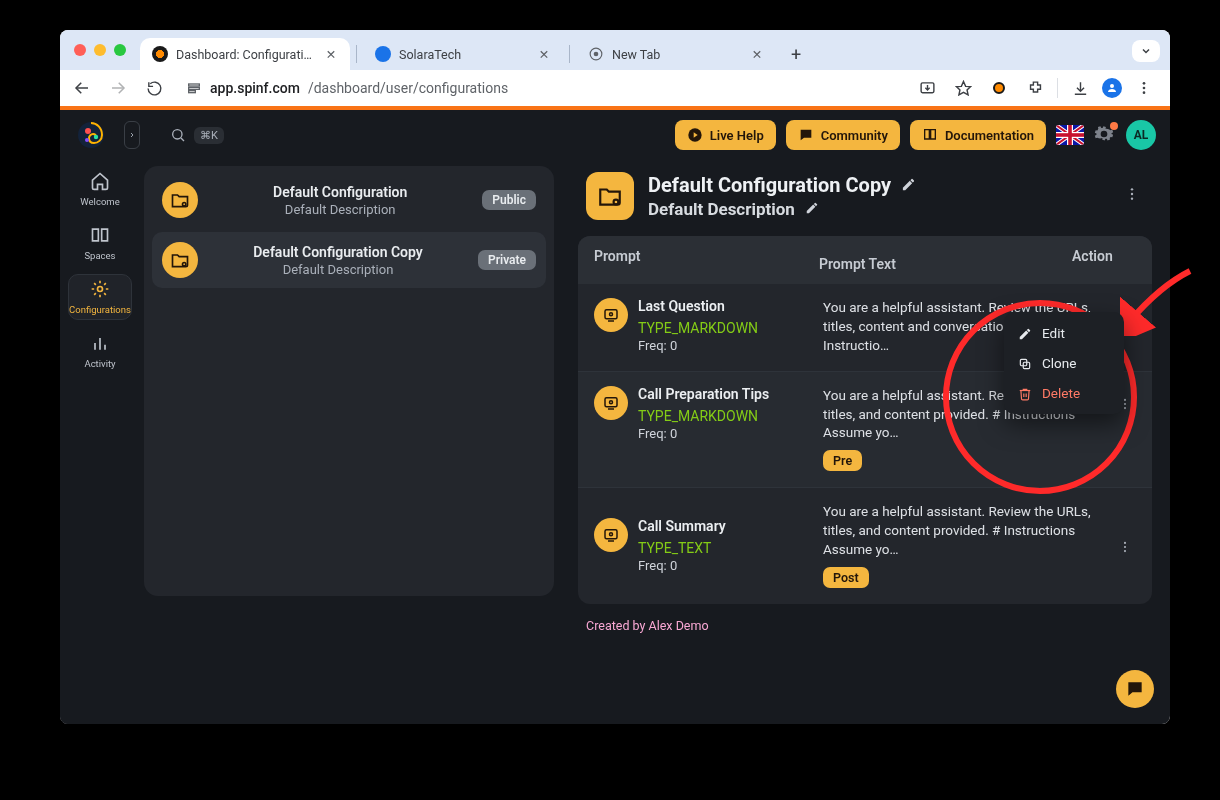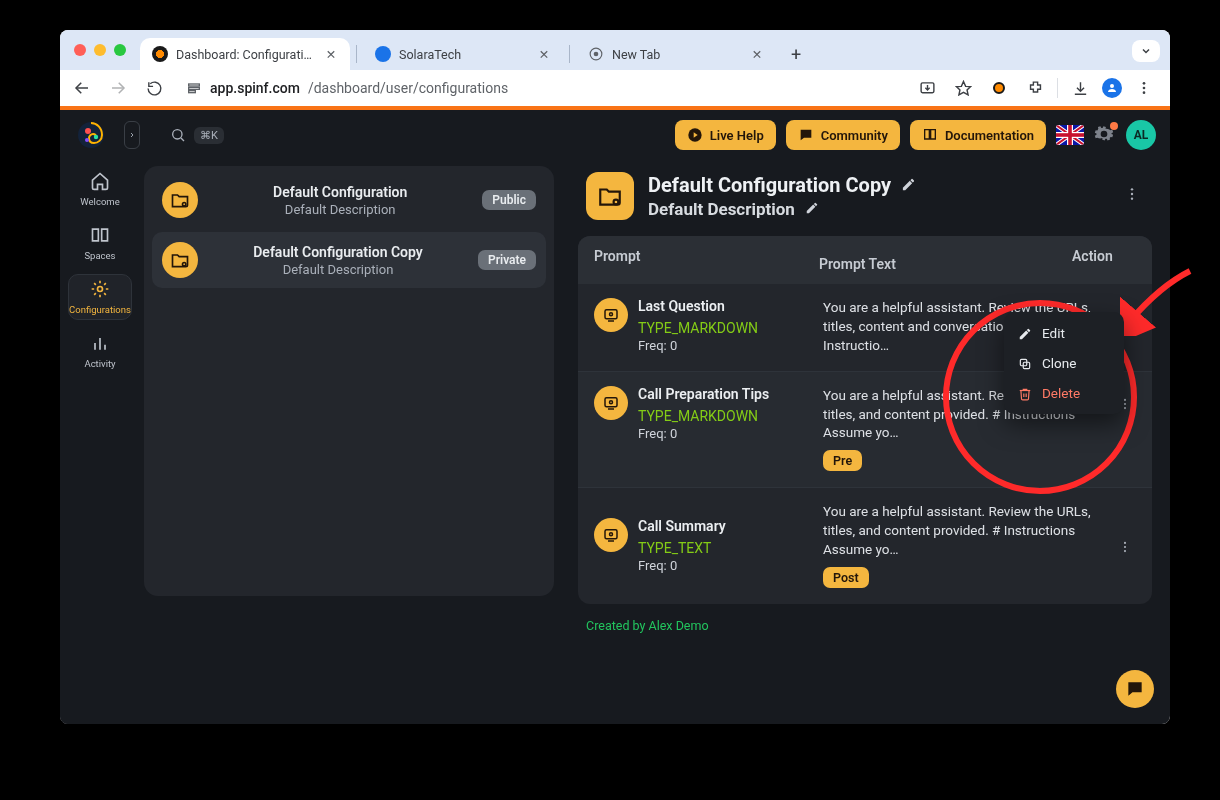--- a/index.html
+++ b/index.html
@@ -96,21 +96,21 @@
   .p-type { color:#84cc16; font-size:14px; margin-top:6px; }
   .p-freq { color:#cfd3da; font-size:13px; margin-top:2px;}
   .pt-mid { flex:1; min-width:0; }
   .p-body { color:#dde0e5; font-size:13.5px; line-height:1.4; max-height:58px; overflow:hidden; }
   .tags { margin-top:8px; display:flex; gap:8px; }
   .tag { font-size:12.5px; font-weight:600; padding:3px 10px; border-radius:7px; }
   .tag.y { background:#f4b63f; color:#23160a; }
   .tag.p { background:#8a4dff; color:#fff; }
   .pt-action { width:32px; display:flex; align-items:flex-start; justify-content:flex-end; padding-top:6px; }
 
-  .created { color:#22c55e; font-size:12.5px; padding:14px 8px 0 8px; }
+  .created { color:#f9a8d4; font-size:12.5px; padding:14px 8px 0 8px; }
 
   
   .popover { position:absolute; right:28px; top:28px; width:120px; background:#1d2025; border-radius:10px; box-shadow:0 10px 24px rgba(0,0,0,.5); padding:6px 0; z-index:10; }
   .pop-item { display:flex; align-items:flex-end; gap:10px; padding:7px 14px; font-size:13.5px; color:#e7eaee; }
   .pop-item.del { color:#ff7a66; }
   .pop-item svg { display:block; }
 
   
   .anno-circle { position:absolute; width:194px; height:194px; border:6px solid #ff2a2a; border-radius:50%; left:943px; top:300px; pointer-events:none; }
   .anno-arrow { position:absolute; left:1120px; top:266px; pointer-events:none; }

